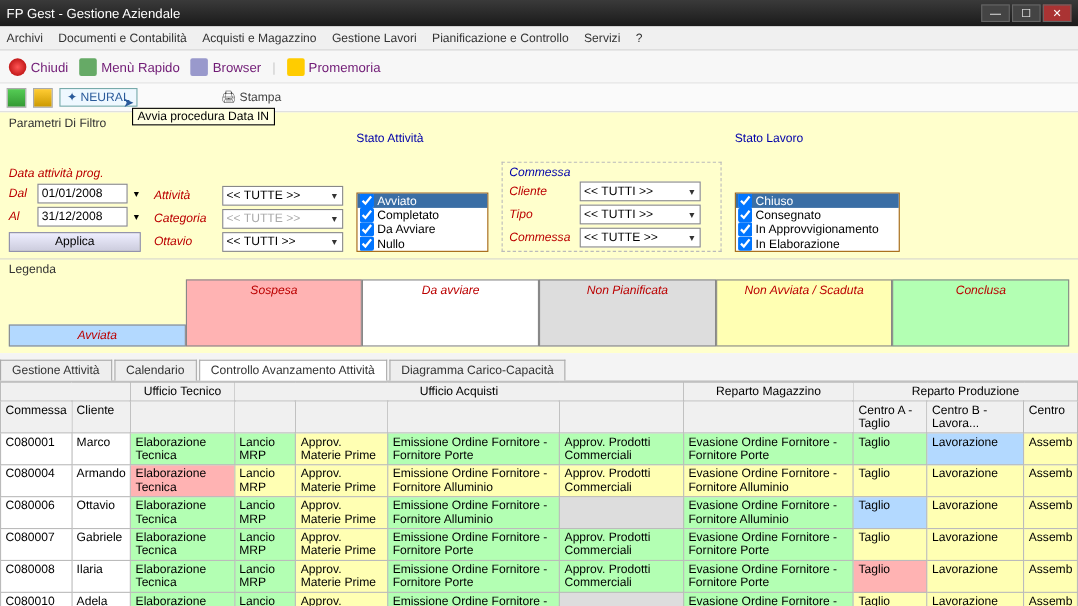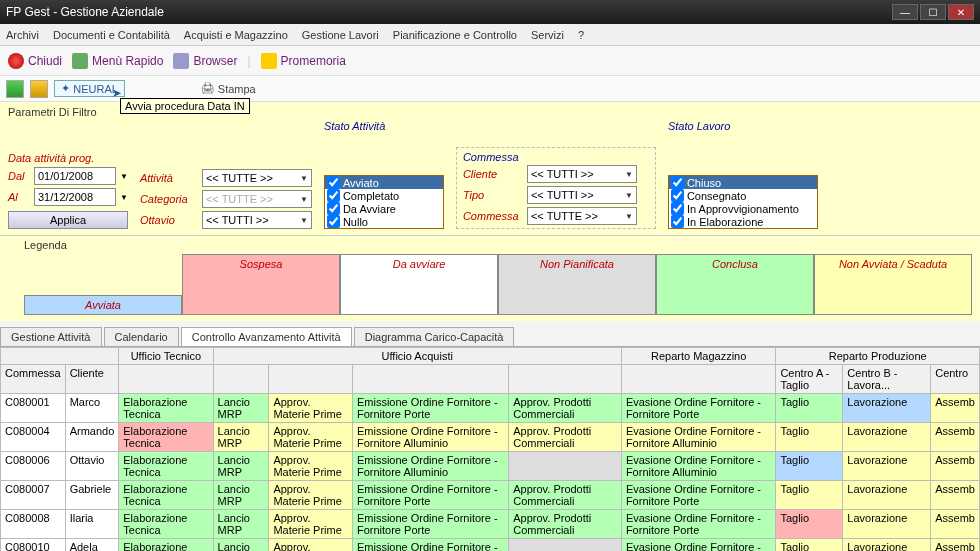--- a/index.html
+++ b/index.html
@@ -27,38 +27,38 @@
 .toolbar2 .ico2.book { background: linear-gradient(#fc3,#c90); }
 .toolbar2 .neural { border: 1px solid #7aa; padding: 1px 6px; background: #eef8ff; color: #2a5a9a; font-size: 11px; display: flex; align-items: center; gap: 3px; position: relative; }
 .toolbar2 .neural .cursor { position: absolute; right: 2px; bottom: -4px; font-size: 12px; }
 .toolbar2 .stampa { display: flex; align-items: center; gap: 3px; color: #444; }
 
 .filters { background: #ffffcc; padding: 4px 8px 6px 8px; border-bottom: 1px solid #ccc; }
 .filters .hdr { font-size: 11px; color: #333; margin-bottom: 2px; }
 .filters-row { display: flex; gap: 12px; align-items: flex-end; }
 .fcol { display: flex; flex-direction: column; gap: 3px; }
 .flabel { color: #b00; font-style: italic; font-size: 11px; }
-.flabel2 { color: #00a; font-style: italic; font-size: 11px; }
+.flabel2 { color: #00a; font-size: 11px; }
 .dateinp, .combo { border: 1px solid #888; background: #fff; font-size: 11px; height: 18px; padding: 0 3px; }
 .dateinp { width: 82px; }
 .combo { width: 90px; display: flex; align-items: center; justify-content: space-between; }
 .combo.wide { width: 110px; }
 .combo .arr { font-size: 8px; color: #333; }
 .applybtn { background: linear-gradient(#eef,#ccd); border: 1px solid #88a; padding: 2px 14px; font-size: 11px; margin-top: 2px; }
 
 .fgroup { border: 1px dashed #bbb; padding: 3px 6px; }
 .fgroup .gtitle { color: #00a; font-style: italic; font-size: 11px; margin-bottom: 2px; }
 .checklist { background: #fff; border: 1px solid #a16207; width: 120px; margin-top: 40px; }
 .checklist .ci { display: flex; align-items: center; gap: 3px; padding: 0 2px; font-size: 11px; }
 .checklist .ci.sel { background: #3a6ea5; color: #fff; }
 .checklist.wide { width: 150px; }
 
 .tooltip { position: absolute; background: #ffffe1; border: 1px solid #000; padding: 1px 4px; font-size: 11px; z-index: 10; }
 
-.legend { background: #ffffcc; padding: 3px 8px 6px 24px; }
+.legend { background: #ffffcc; padding: 3px 8px 6px 8px; }
 .legend .lt { font-size: 11px; color: #333; margin-bottom: 3px; }
 .legend .bars { display: flex; gap: 0; }
 .legend .bar { flex: 1; text-align: center; padding: 3px 0; border: 1px solid #888; font-size: 11px; color: #b00; font-style: italic; }
 .c-avv { background: #b3d9ff; margin-top: 41px; }
 .c-sos { background: #ffb3b3; }
 .c-dav { background: #fff; }
 .c-non { background: #ddd; }
 .c-con { background: #b3ffb3; }
 .c-sca { background: #ffffb3; }
 
@@ -223,22 +223,22 @@
   </div>
 </div>
 
 <div class="legend">
   <div class="lt">Legenda</div>
   <div class="bars" id="legendbars">
       <div class="bar c-avv">Avviata</div>
       <div class="bar c-sos">Sospesa</div>
       <div class="bar c-dav">Da avviare</div>
       <div class="bar c-non">Non Pianificata</div>
+      <div class="bar c-sca">Non Avviata / Scaduta</div>
       <div class="bar c-con">Conclusa</div>
-      <div class="bar c-sca">Non Avviata / Scaduta</div>
     </div>
 </div>
 
 <div class="tabs" id="tabs">
     <div class="tab">Gestione Attività</div>
     <div class="tab">Calendario</div>
     <div class="tab active">Controllo Avanzamento Attività</div>
     <div class="tab">Diagramma Carico-Capacità</div>
   </div>
 

